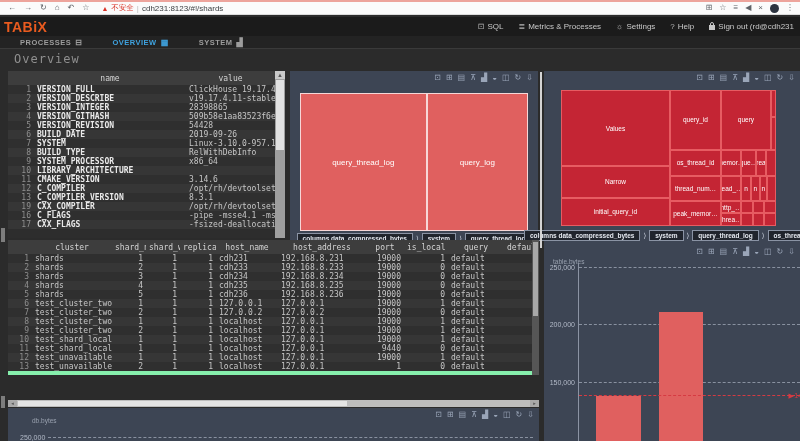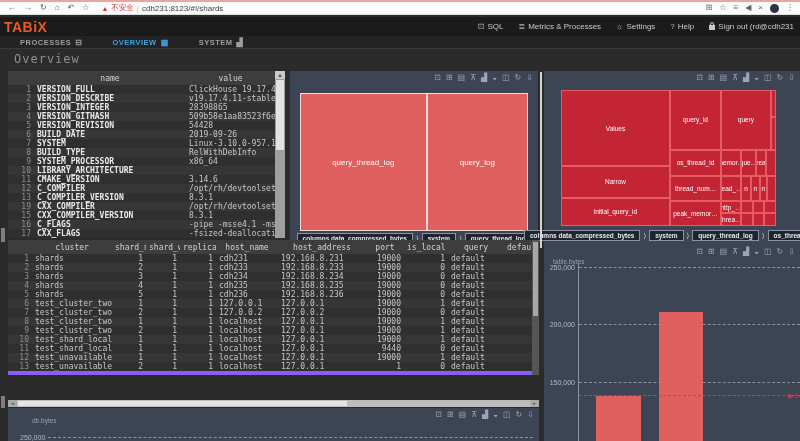--- a/index.html
+++ b/index.html
@@ -48,21 +48,21 @@
   .dtable tr:nth-child(odd) td { background:#2f2f2f; }
   .dtable tr:nth-child(even) td { background:#363636; }
   td.num { color:#8f8f8f; text-align:right; }
   td.keyname { color:#eaeaea; font-weight:bold; }
   td.rnum { text-align:right; }
   #info-panel { position:absolute; left:8px; top:71px; width:277px; height:167px; background:#2d2d2d; overflow:hidden; }
   #info-panel .tbl-wrap { position:absolute; left:0; top:0; right:10px; bottom:0; overflow:hidden; }
   .vscroll { position:absolute; right:0; top:0; width:10px; bottom:0; background:#9f9f9f; }
   .vscroll .arr { display:block; text-align:center; font-size:6px; color:#555; background:#c9c9c9; height:8px; line-height:8px; }
   .vscroll .thumb { position:absolute; left:1px; right:1px; top:9px; height:42%; background:#e2e2e2; }
-  #cluster-panel { position:absolute; left:8px; top:240px; width:531px; height:135px; background:#8b5cf6; overflow:hidden;text-decoration:underline; }
+  #cluster-panel { position:absolute; left:8px; top:240px; width:531px; height:135px; background:#86efac; overflow:hidden;text-decoration:underline; }
   #cluster-panel .tbl-wrap { position:absolute; left:0; top:0; right:7px; bottom:0; overflow:hidden; }
   .vscroll2 { position:absolute; right:0; top:0; width:7px; bottom:0; background:#565656; }
   .vscroll2 .thumb { position:absolute; left:1px; right:1px; top:2px; height:55%; background:#a8a8a8; }
   
   .panel { position:absolute; background:#3d4554; }
   .modebar { position:absolute; top:2px; right:5px; display:flex; gap:5px; z-index:5; }
   .mb { color:#9aa5b8; font-size:8px; line-height:10px; cursor:pointer; }
   .panel-title { position:absolute; top:5px; left:0; right:0; text-align:center; color:#f2f4f7;
     font-size:11px; font-weight:bold; }
   .ylab-small { position:absolute; color:#98a0ae; font-size:6.5px; }
@@ -273,25 +273,20 @@
               <td class="keyname">C_COMPILER_VERSION</td>
               <td>8.3.1</td>
             </tr>
 
             <tr>
               <td class="num">19</td>
               <td class="keyname">CXX_COMPILER</td>
               <td>/opt/rh/devtoolset-8/root/us</td>
             </tr>
 
-            <tr>
-              <td class="num">15</td>
-              <td class="keyname">CXX_COMPILER_VERSION</td>
-              <td>8.3.1</td>
-            </tr>
 
             <tr>
               <td class="num">16</td>
               <td class="keyname">C_FLAGS</td>
               <td>-pipe -msse4.1 -msse4.2 -mpo</td>
             </tr>
 
             <tr>
               <td class="num">17</td>
               <td class="keyname">CXX_FLAGS</td>

